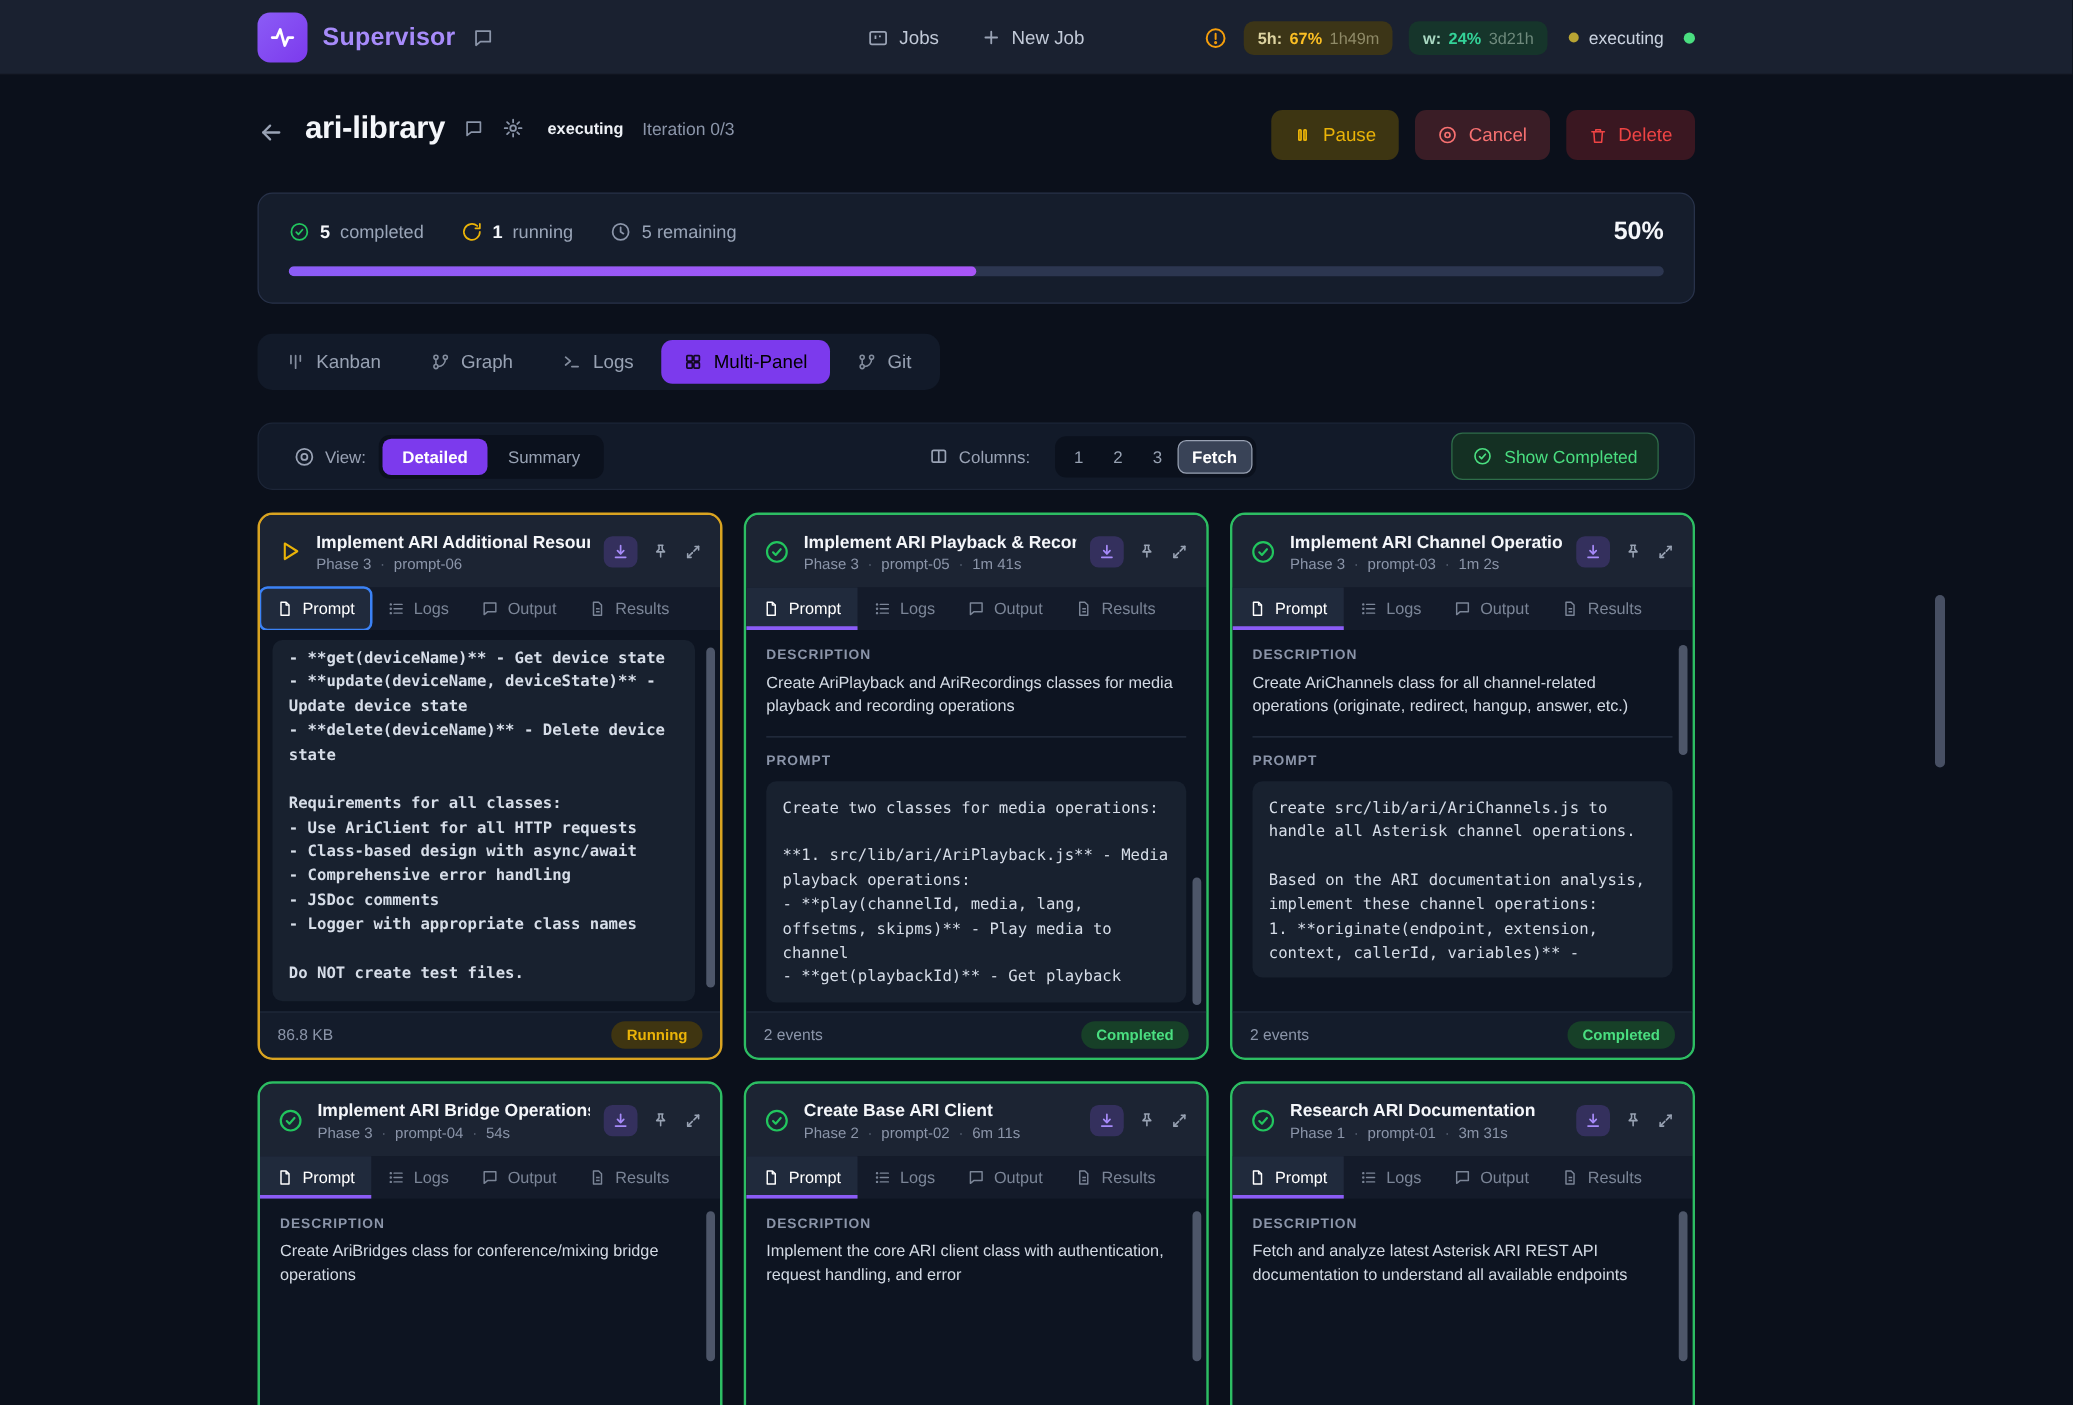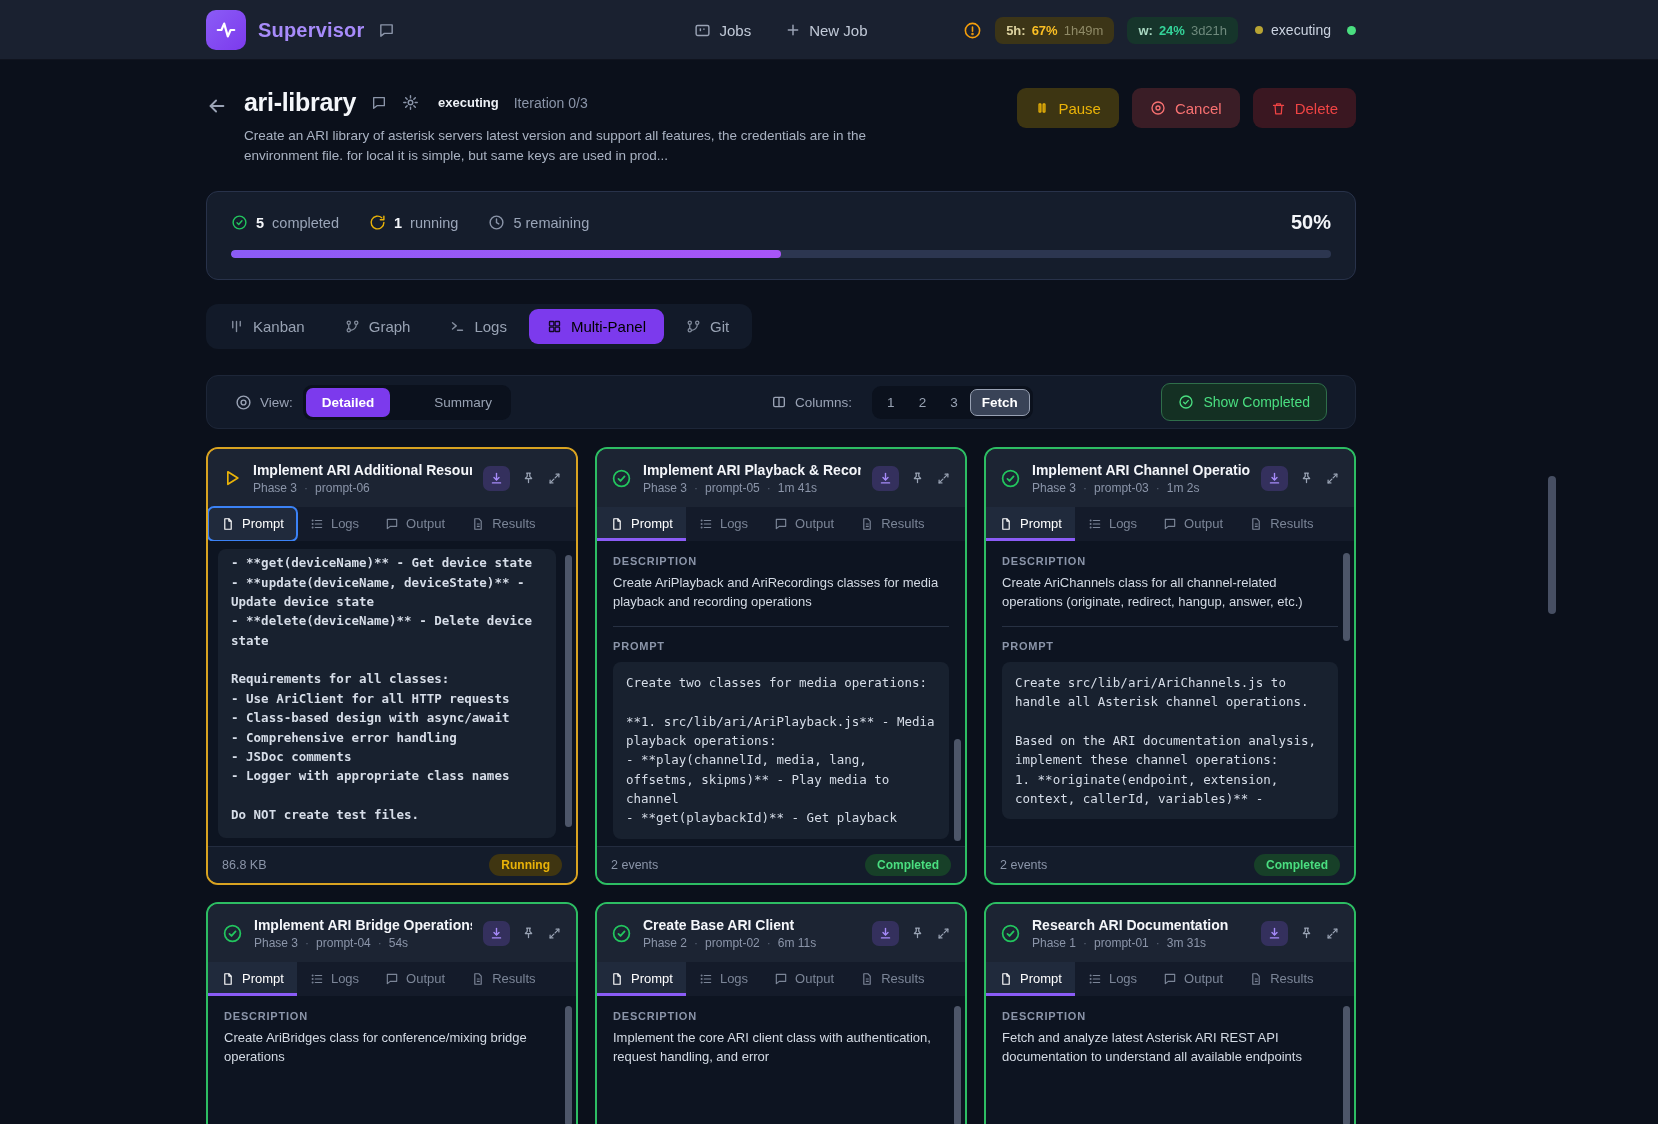--- a/index.html
+++ b/index.html
@@ -68,21 +68,21 @@
   .view-tabs { margin-top:24px; display:inline-flex; background:#121a29; border-radius:12px; padding:5px; gap:4px; }
   .vtab { display:flex; align-items:center; gap:9px; padding:9px 18px; border-radius:9px; font-size:15px;
           color:#98a2b3; cursor:pointer; }
   .vtab svg { opacity:.85; }
   .vtab.active { background:#7c3aed; color:#000000; font-weight:400; }
 
   
   .controls { margin-top:26px; background:#121a29; border:1px solid #1d2638; border-radius:12px;
               height:54px; display:flex; align-items:center; padding:0 28px; }
   .ctl-label { font-size:13.5px; color:#9aa3b5; margin:0 10px 0 8px; }
-  .seg { background:#0b111d; border-radius:9px; padding:3px; display:flex;gap:28px; }
+  .seg { background:#0b111d; border-radius:9px; padding:3px; display:flex; }
   .seg-item { padding:7px 16px; border-radius:7px; font-size:13.5px; color:#98a2b3; cursor:pointer; }
   .seg-item.active { background:#7c3aed; color:#fff; font-weight:600; }
   .cols-group { display:flex; align-items:center; margin-left:260px; color:#9aa3b5; }
   .colseg { background:#0b111d; border-radius:9px; padding:3px; display:flex; align-items:center; margin-left:10px; }
   .colseg .seg-item { padding:6px 12px; }
   .seg-item.auto { background:#394357; color:#fff; font-weight:700; border:1px solid #98a1b3; padding:5px 11px; }
   .show-completed { margin-left:auto; height:38px; display:flex; align-items:center; gap:9px; padding:0 16px;
                     background:#143023; border:1px solid #2f6e4a; border-radius:9px; color:#4ade80;
                     font-size:14px; cursor:pointer; }
 
@@ -213,21 +213,20 @@
         </span>
         <span class="title-ic">
           <svg width="17" height="17" viewBox="0 0 24 24" fill="none" stroke="currentColor" stroke-width="2" stroke-linecap="round">
               <circle cx="12" cy="12" r="3.2"></circle>
               <path d="M12 2.5v3M12 18.5v3M2.5 12h3M18.5 12h3M5.2 5.2l2.1 2.1M16.7 16.7l2.1 2.1M18.8 5.2l-2.1 2.1M7.3 16.7l-2.1 2.1"></path>
             </svg>
         </span>
         <span class="head-status">executing</span>
         <span class="head-iter">Iteration 0/3</span>
       </div>
-      <p class="job-desc">Create an ARI library of asterisk servers latest version and support all features, the credentials are in the environment file. for local it is simple, but same keys are used in prod...</p>
     </div>
     <div class="head-actions">
       <button class="btn btn-pause">
         <svg width="14" height="14" viewBox="0 0 24 24" fill="none" stroke="currentColor" stroke-width="2.4">
             <rect x="7" y="5" width="3" height="14" rx="1"></rect>
             <rect x="14" y="5" width="3" height="14" rx="1"></rect>
           </svg>
         <span>Pause</span>
       </button>
       <button class="btn btn-cancel">

